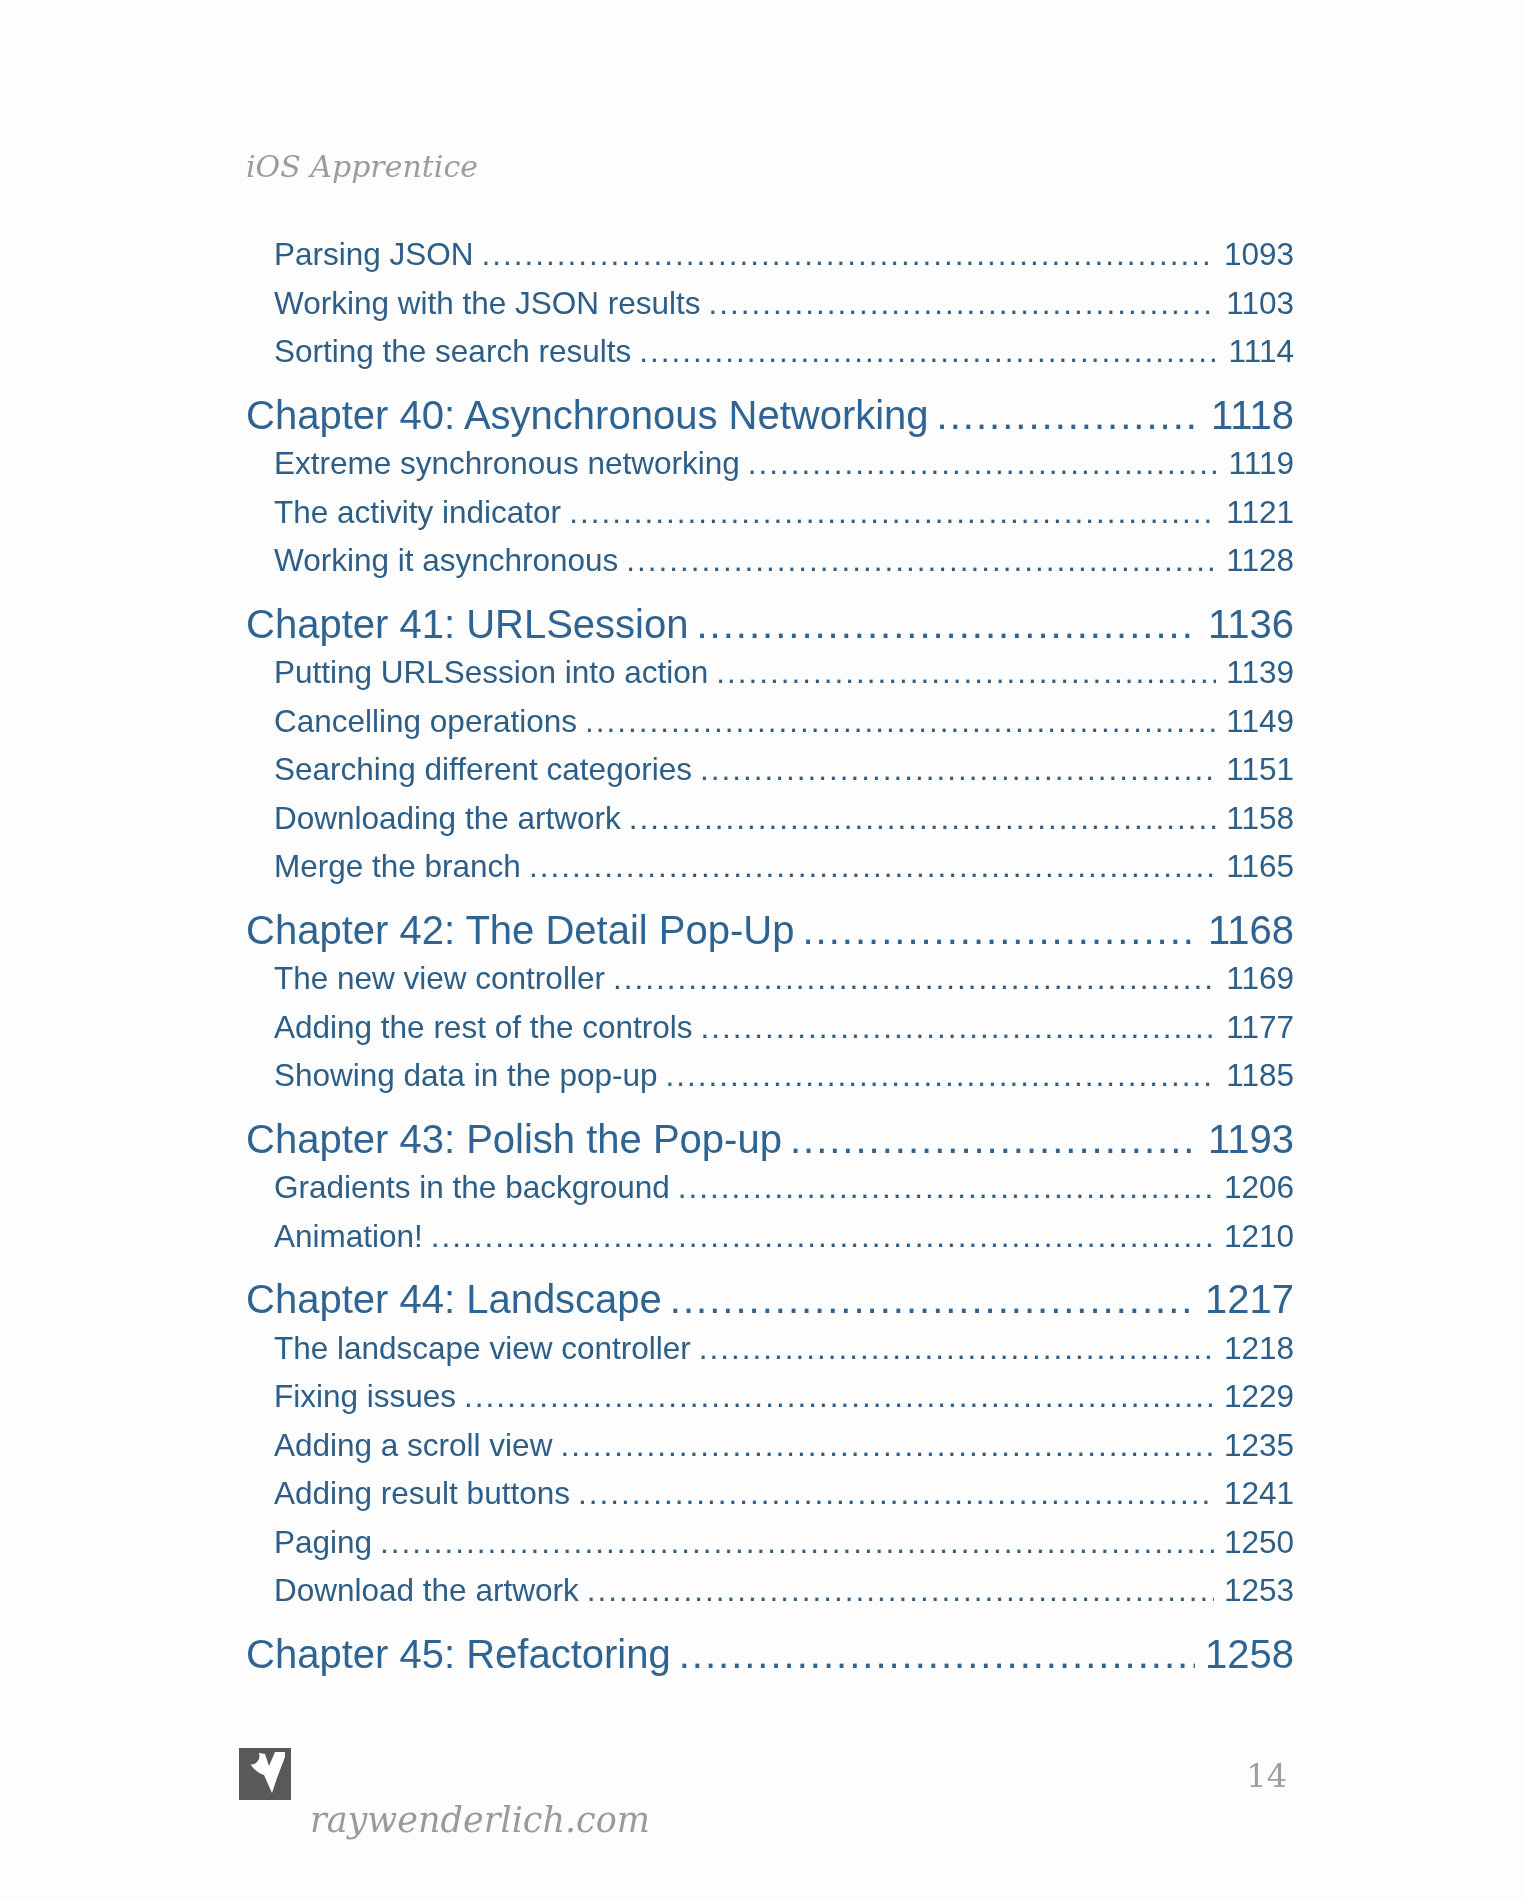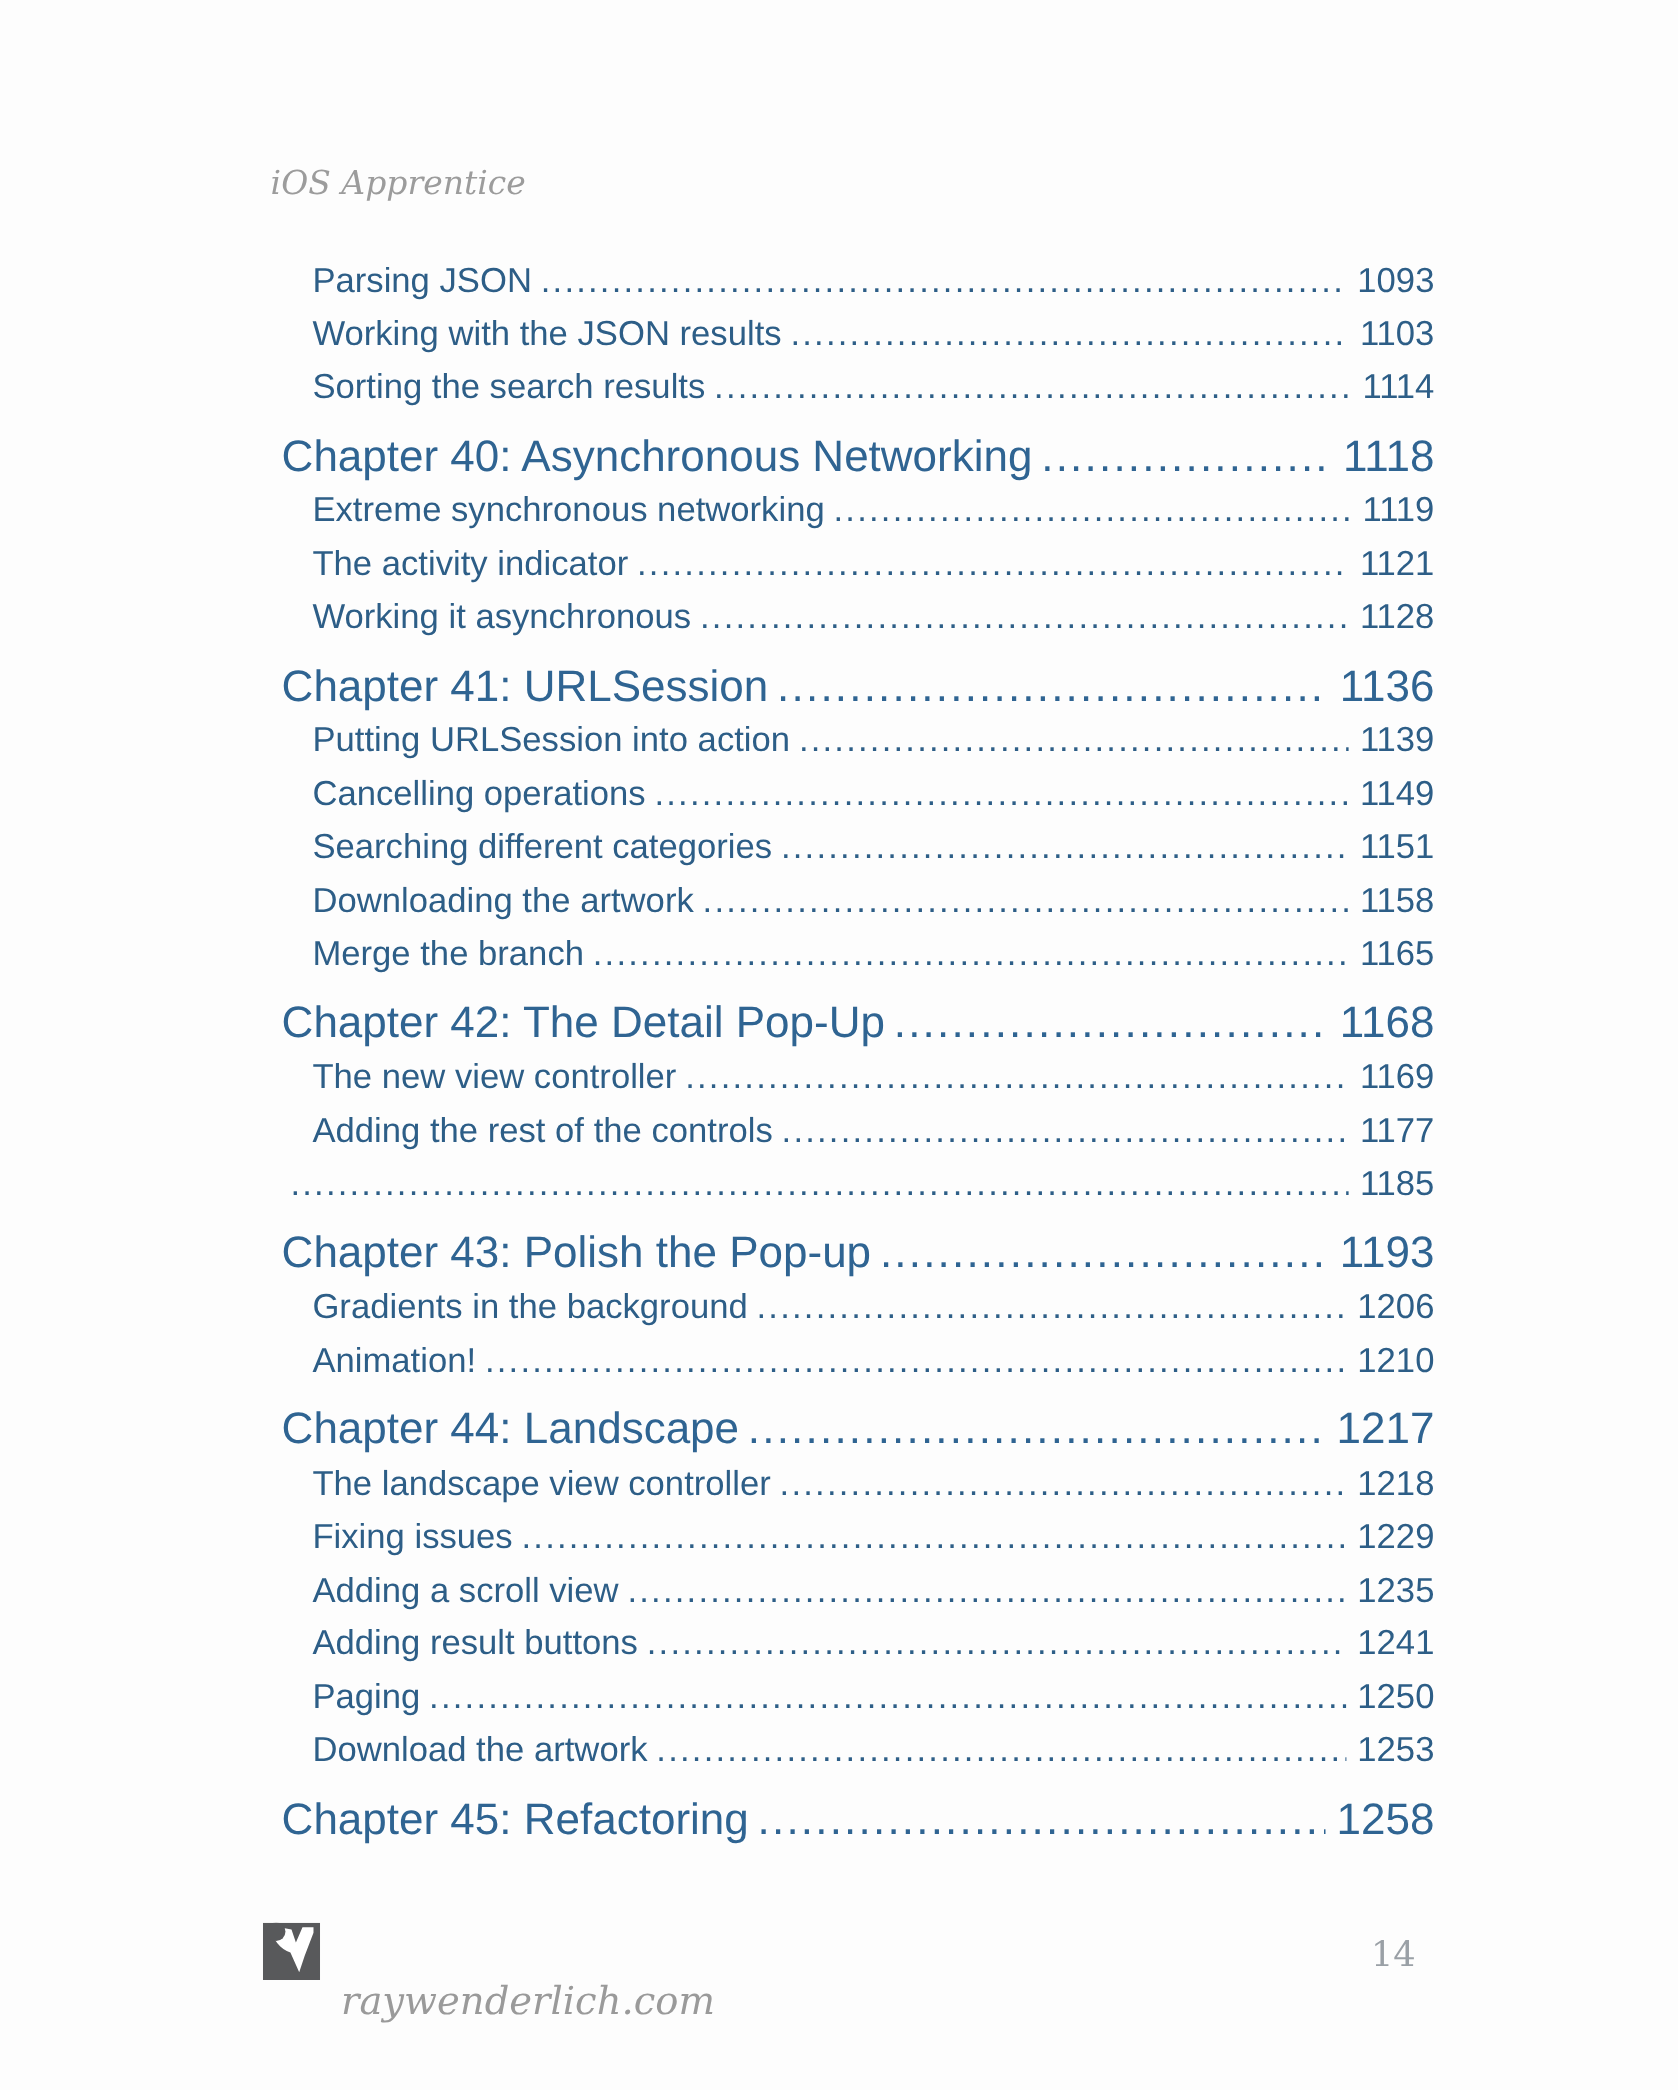--- a/index.html
+++ b/index.html
@@ -12,21 +12,21 @@
   }
   .header-title {
     position:absolute; left:246px; top:125px;
     font-family:"DejaVu Serif", serif;
     font-style:italic;
     font-size:30px;
     color:#9c9c9c;
     margin-top:24px;
   }
   .toc {
-    position:absolute; left:256px; top:230px; width:1048px;
+    position:absolute; left:246px; top:230px; width:1048px;
   }
   .toc-row {
     display:flex;
     height:48.5px;
     line-height:48.5px;
     font-size:31.5px;
     color:#2d5e87;
   }
   .toc-row.chapter {
     margin-top:15px;
@@ -149,20 +149,21 @@
         <span class="label">The new view controller</span>
         <span class="dots"></span>
         <span class="pagenum">1169</span>
       </div>
       <div class="toc-row sub">
         <span class="label">Adding the rest of the controls</span>
         <span class="dots"></span>
         <span class="pagenum">1177</span>
       </div>
       <div class="toc-row sub">
+        <span class="label">Showing data in the pop-up</span>
         <span class="dots"></span>
         <span class="pagenum">1185</span>
       </div>
       <div class="toc-row chapter">
         <span class="label">Chapter 43: Polish the Pop-up</span>
         <span class="dots"></span>
         <span class="pagenum">1193</span>
       </div>
       <div class="toc-row sub">
         <span class="label">Gradients in the background</span>

